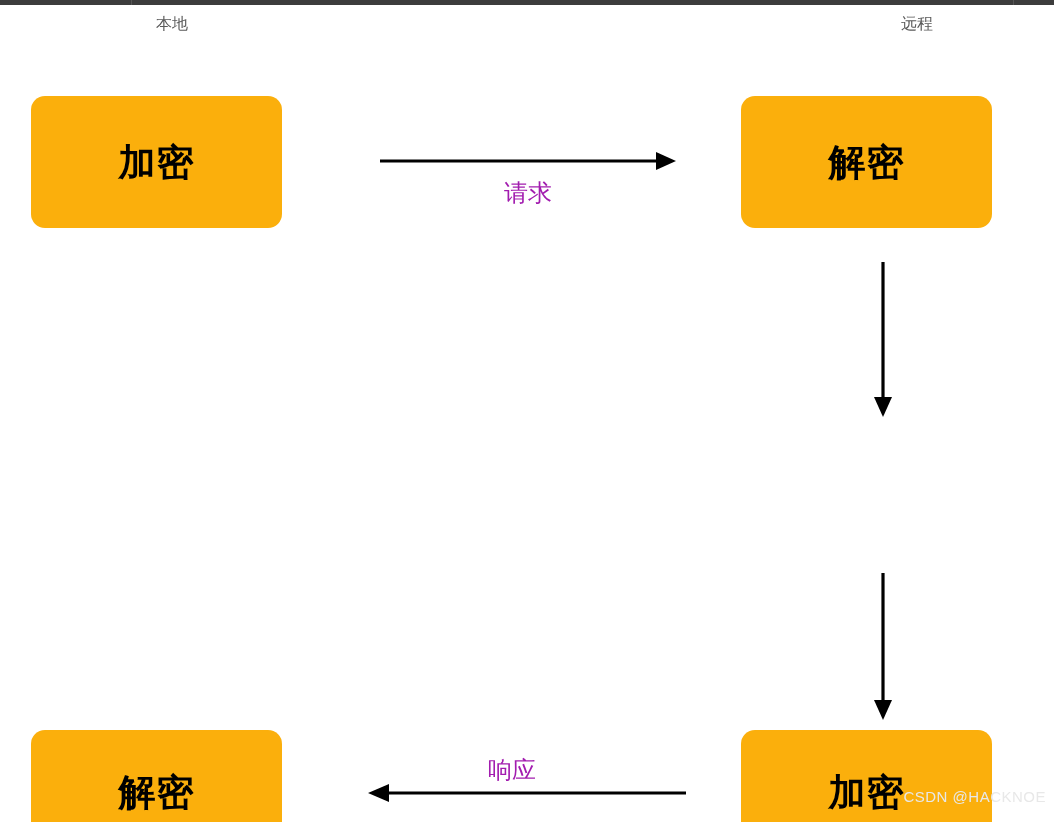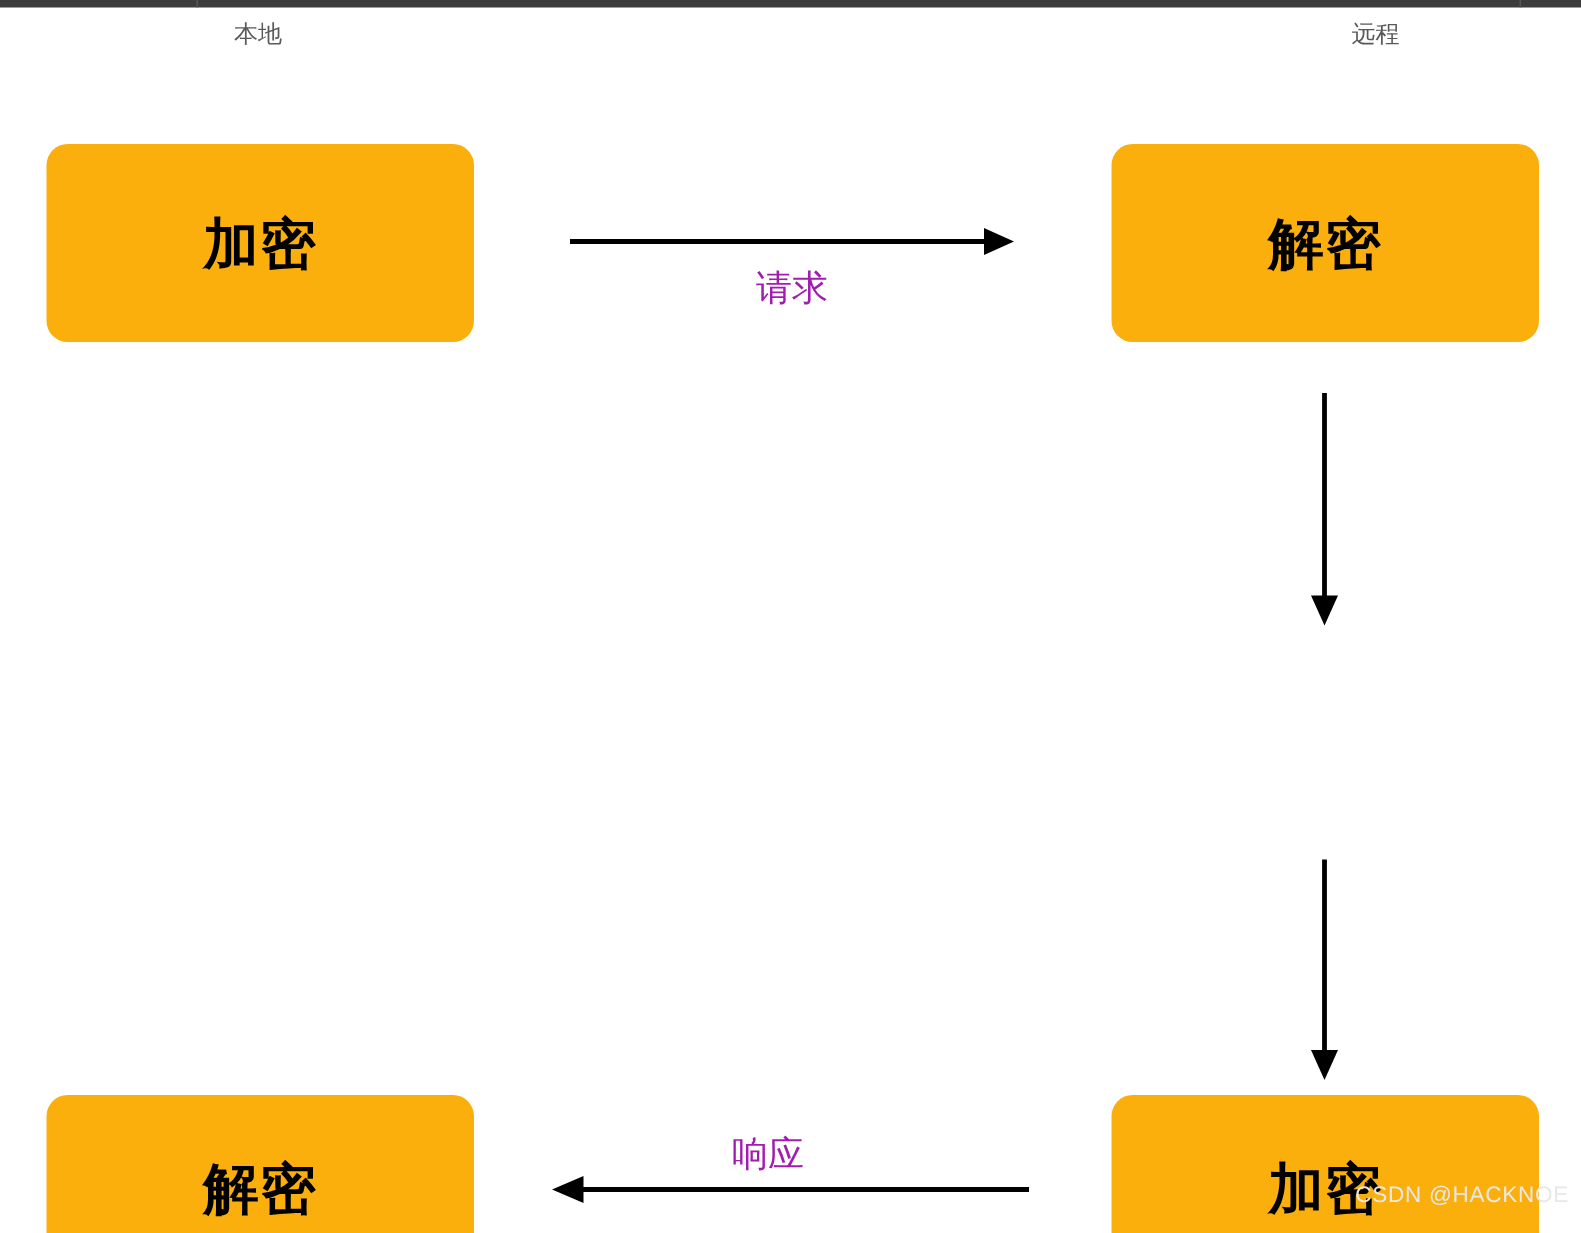--- a/index.html
+++ b/index.html
@@ -42,21 +42,21 @@
     color: #5a5a5a;
     line-height: 1;
     white-space: nowrap;
     text-align: center;
     transform: translateX(-50%);
   }
 
   
   .node-box {
     position: absolute;
-    width: 285px;
+    width: 251px;
     height: 132px;
     border-radius: 14px;
     background: #fbaf0c;
     display: flex;
     align-items: center;
     justify-content: center;
   }
   .node-label {
     font-size: 37px;
     font-weight: bold;

